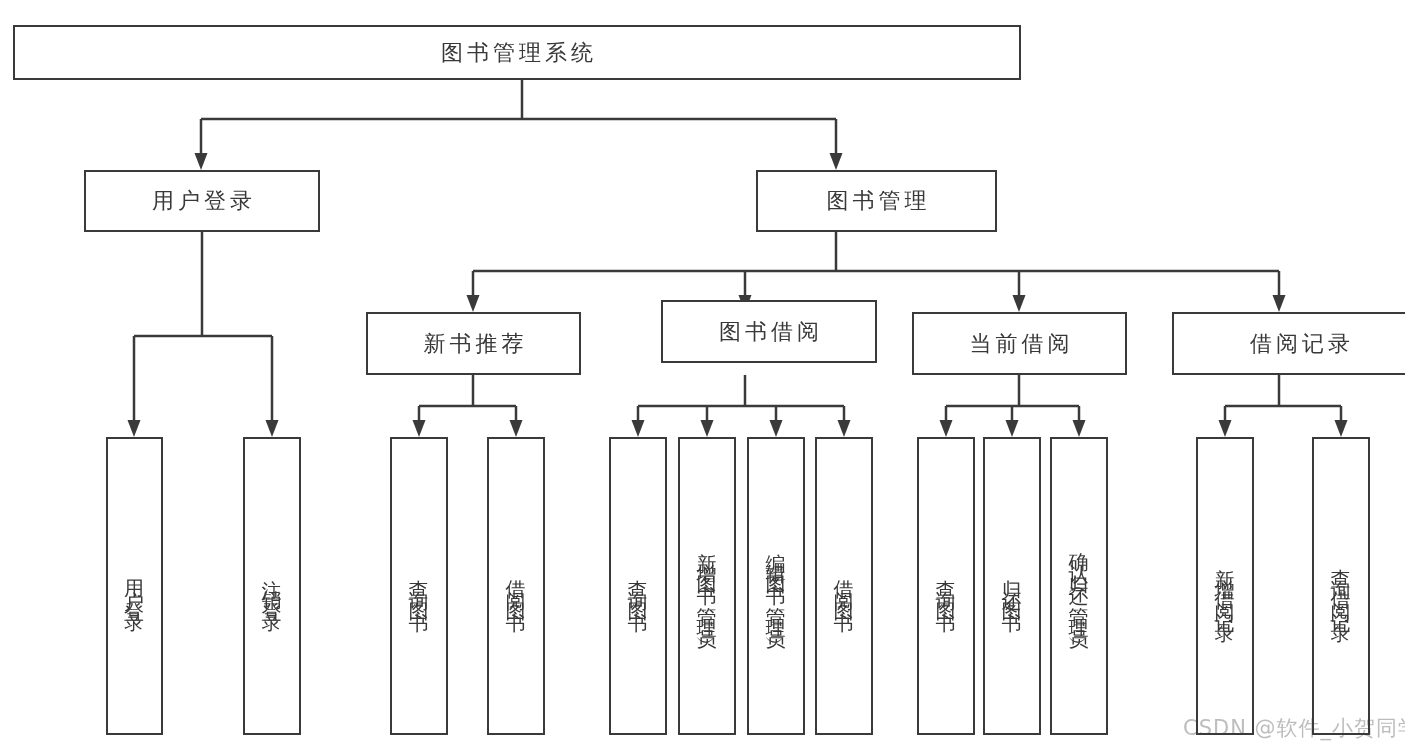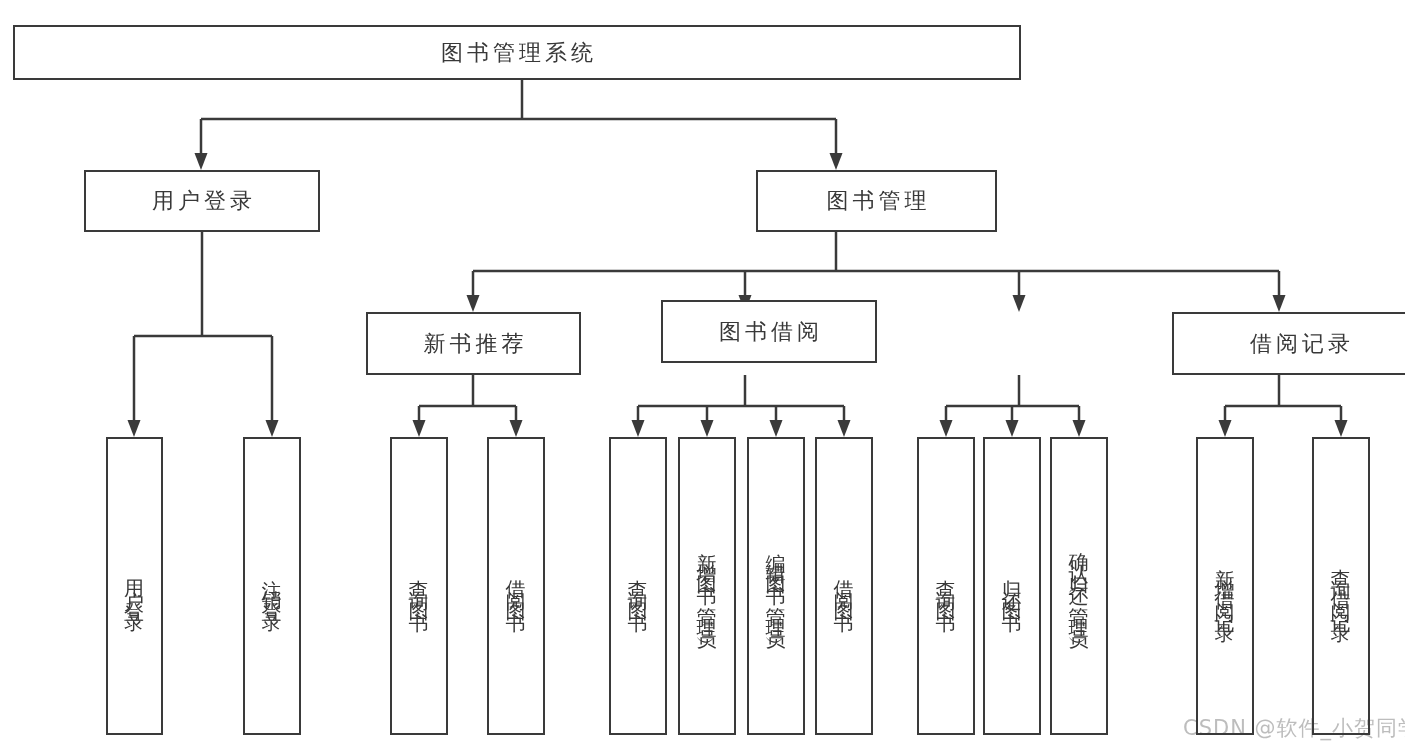--- a/index.html
+++ b/index.html
@@ -116,20 +116,21 @@
     <polygon points="1334.5,420 1347.5,420 1341,437"></polygon>
   </svg>
 
   <div class="hnode root" style="left:13px;top:13px;width:1008px;height:55px;margin-top:12px;">图书管理系统</div>
 
   <div class="hnode" style="left:84px;top:170px;width:236px;height:62px;">用户登录</div>
   <div class="hnode" style="left:716px;top:170px;width:241px;height:62px;margin-left:40px;">图书管理</div>
 
   <div class="hnode" style="left:366px;top:312px;width:215px;height:63px;">新书推荐</div>
   <div class="hnode" style="left:637px;top:300px;width:216px;height:63px;margin-left:24px;">图书借阅</div>
+  <div class="hnode" style="left:912px;top:312px;width:215px;height:63px;">当前借阅</div>
   <div class="hnode" style="left:1172px;top:312px;width:256px;height:63px;">借阅记录</div>
 
   <div class="vnode" style="left:106px;top:437px;width:57px;height:298px;">
     <span>用户登录</span>
   </div>
   <div class="vnode" style="left:243px;top:437px;width:58px;height:298px;">
     <span>注销登录</span>
   </div>
 
   <div class="vnode" style="left:390px;top:437px;width:58px;height:298px;">

